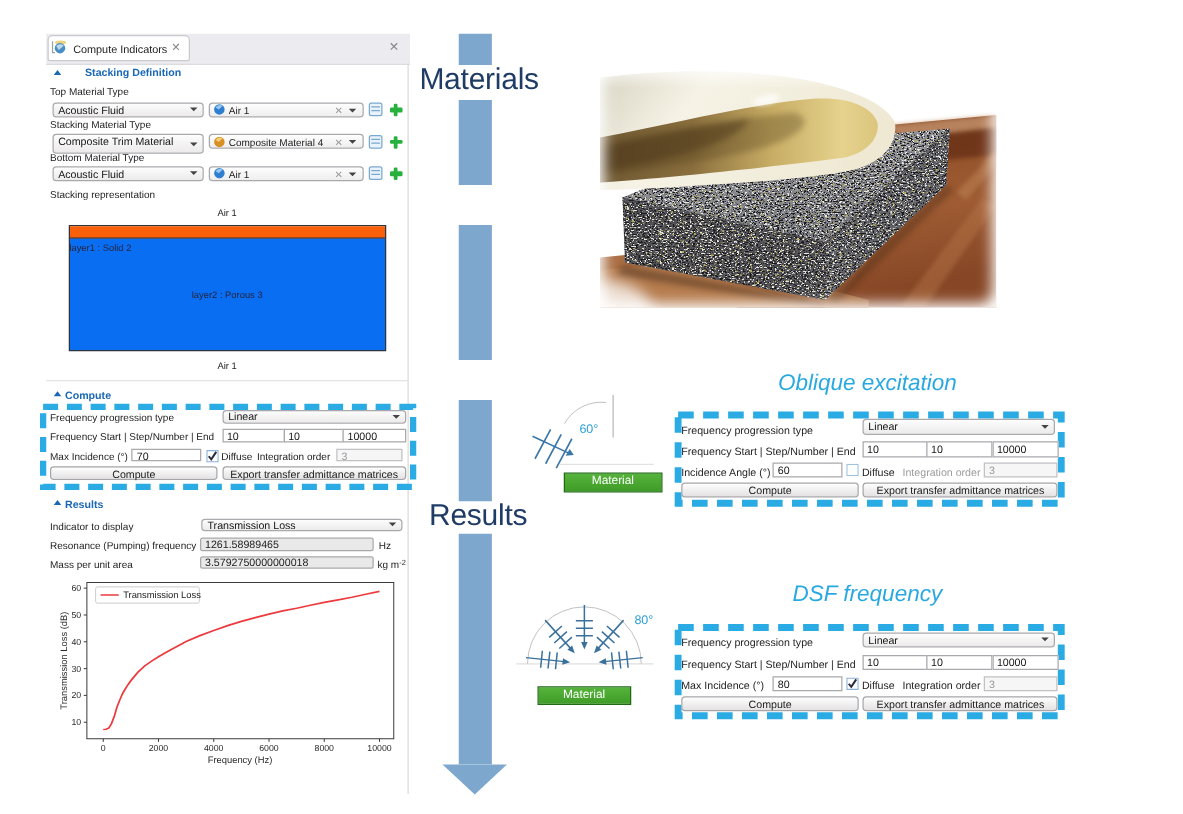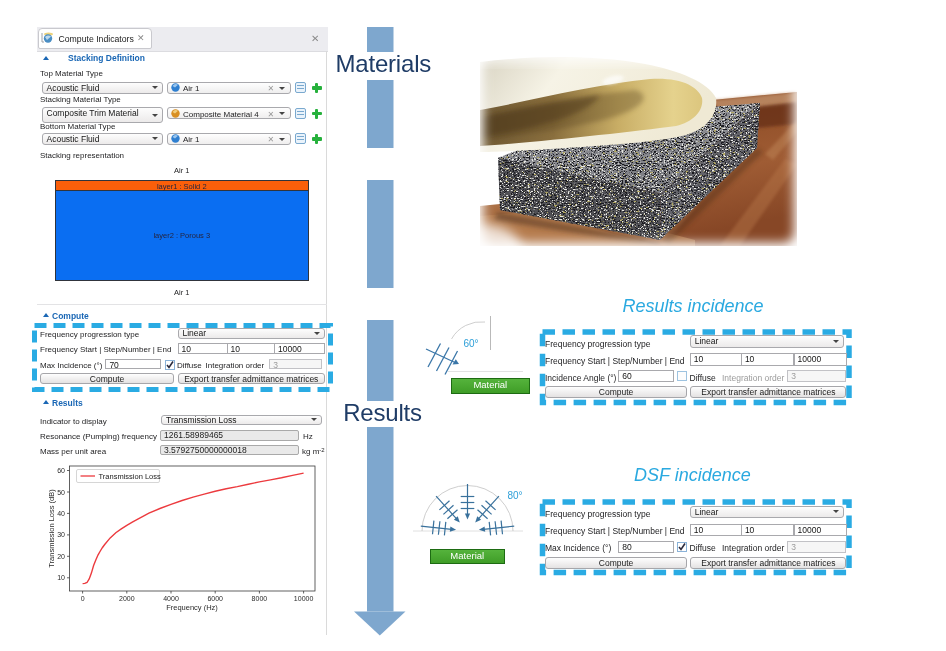--- a/index.html
+++ b/index.html
@@ -89,21 +89,21 @@
   <div class="abs" style="left:278.7px;top:137.5px;width:0;height:0;border-left:3px solid transparent;border-right:3px solid transparent;border-top:3.5px solid #444"></div>
   <div class="formicon" style="left:295px;top:133px"></div>
   <div class="plus" style="left:311.5px;top:134px"></div>
 
   <div class="lbl" style="left:40px;top:151px">Stacking representation</div>
   <div class="lbl" style="left:174px;top:166px;font-size:7.5px">Air 1</div>
 
   <div class="abs" style="left:54.5px;top:180px;width:254.5px;height:101px;border:1px solid #30343c;box-sizing:border-box">
     <div class="abs" style="left:0;top:0;width:100%;height:10px;background:#fa5f0a;border-bottom:1px solid #30343c;box-sizing:border-box"></div>
     <div class="abs" style="left:0;top:10px;width:100%;height:89px;background:#0a6ef2"></div>
-    <div class="abs" style="left:0;top:1px;width:100%;text-align:center;font-size:7.5px;color:#252540">layer1 : Solid 2</div>
+    <div class="abs" style="left:0;top:13px;width:100%;text-align:left;font-size:7.5px;color:#252540">layer1 : Solid 2</div>
     <div class="abs" style="left:0;top:50px;width:100%;text-align:center;font-size:7.5px;color:#252540">layer2 : Porous 3</div>
   </div>
   <div class="lbl" style="left:174px;top:287.5px;font-size:7.5px">Air 1</div>
   <div class="abs" style="left:37px;top:304px;width:290px;height:1px;background:#e3e3e5"></div>
 
   <div class="tri" style="left:43px;top:313px"></div>
   <div class="hdr" style="left:52px;top:310.5px">Compute</div>
   <svg class="abs" style="left:29px;top:320px" width="308" height="75" viewBox="0 0 308 75">
     <rect x="5.5" y="5.5" width="296" height="64" fill="none" stroke="#2aabe3" stroke-width="5" stroke-dasharray="12 7"></rect>
   </svg>
@@ -272,21 +272,21 @@
   <path d="M 0,56 C 55,46 115,30 170,25 C 200,23 218,32 222,44 C 224,56 214,68 196,72 C 150,78 60,88 0,92 Z" fill="url(#yel)"></path>
   <path d="M 0,62 C 45,52 100,42 155,36 C 175,42 160,58 115,68 C 75,77 25,84 0,86 Z" fill="#55401f" opacity="0.35" filter="url(#soft)"></path>
   <path d="M 0,64 C 40,55 80,47 120,41 C 110,58 75,68 40,76 C 20,80 6,82 0,83 Z" fill="#463218" opacity="0.45" filter="url(#soft)"></path>
   <ellipse cx="133" cy="26" rx="11" ry="4" fill="#ffffff" opacity="0.65" filter="url(#soft3)" transform="rotate(-14 133 26)"></ellipse>
 
   <rect x="-7" y="-7" width="331" height="206" rx="20" fill="none" stroke="#ffffff" stroke-width="20" filter="url(#soft2)"></rect>
   <rect x="0" y="0" width="317" height="10" fill="#ffffff" opacity="0.5" filter="url(#soft2)"></rect>
   <ellipse cx="2" cy="196" rx="40" ry="26" fill="#ffffff" opacity="0.75" filter="url(#soft2)"></ellipse>
 </svg>
 
-<div class="cyt" style="left:622.4px;top:296px">Results incidence</div>
+<div class="cyt" style="left:622.4px;top:296px">Oblique excitation</div>
 <svg class="abs" style="left:415px;top:305px" width="125" height="75" viewBox="0 0 125 75">
   <line x1="75.5" y1="11" x2="75.5" y2="45" stroke="#b9b9b9" stroke-width="1"></line>
   <path d="M 70,17 A 34 34 0 0 0 36.5,34" fill="none" stroke="#c2c2c2" stroke-width="0.8"></path>
   <line x1="33" y1="66.5" x2="108" y2="66.5" stroke="#e2e2e2" stroke-width="1"></line>
   <g stroke="#3a76a8" stroke-width="1.3">
     <line x1="11" y1="44" x2="40" y2="57.5"></line>
     <line x1="13" y1="62" x2="25.5" y2="38.5"></line>
     <line x1="21.5" y1="66" x2="34" y2="42.5"></line>
     <line x1="30" y1="69.5" x2="42.5" y2="46"></line>
   </g>
@@ -308,21 +308,21 @@
 <div class="inp" style="left:618.2px;top:370px;width:56.3px;height:12.4px;line-height:11.8px">60</div>
 <svg class="abs" style="left:676.6px;top:371px" width="10" height="10" viewBox="0 0 10 10">
       <rect x="0.5" y="0.5" width="9" height="9" fill="#fdfdfd" stroke="#9ec3e0"></rect>
     </svg>
 <div class="lbl rl" style="left:689.5px;top:372.5px">Diffuse</div>
 <div class="glbl" style="left:722px;top:372.5px">Integration order</div>
 <div class="dinp" style="left:787.3px;top:370px;width:59.1px;height:12.4px;line-height:11.8px">3</div>
 <div class="btn" style="left:545.3px;top:386.2px;width:141.6px;height:12px;line-height:11px">Compute</div>
 <div class="btn" style="left:690.4px;top:386.2px;width:156px;height:12px;line-height:11px">Export transfer admittance matrices</div>
 
-<div class="cyt" style="left:634px;top:465px">DSF incidence</div>
+<div class="cyt" style="left:634px;top:465px">DSF frequency</div>
 <svg class="abs" style="left:405px;top:475px" width="130" height="95" viewBox="0 0 130 95">
   <line x1="8" y1="56" x2="118" y2="56" stroke="#e0e0e0" stroke-width="1"></line>
   <path d="M 17,56 A 45.5 45.5 0 0 1 108,56" fill="none" stroke="#c2c2c2" stroke-width="0.8"></path>
   <g stroke="#39719c" stroke-width="1.2" fill="none">
     <line x1="15.8" y1="51.1" x2="46.6" y2="54.3"></line>
     <line x1="40.8" y1="46.9" x2="39.4" y2="60.4"></line>
     <line x1="34.9" y1="46.3" x2="33.4" y2="59.8"></line>
     <line x1="28.9" y1="45.6" x2="27.5" y2="59.2"></line>
     <polygon fill="#39719c" stroke="none" points="51.1,54.8 45.4,51.6 44.8,56.8"></polygon>
     <line x1="31.1" y1="21.1" x2="51.8" y2="44.1"></line>

